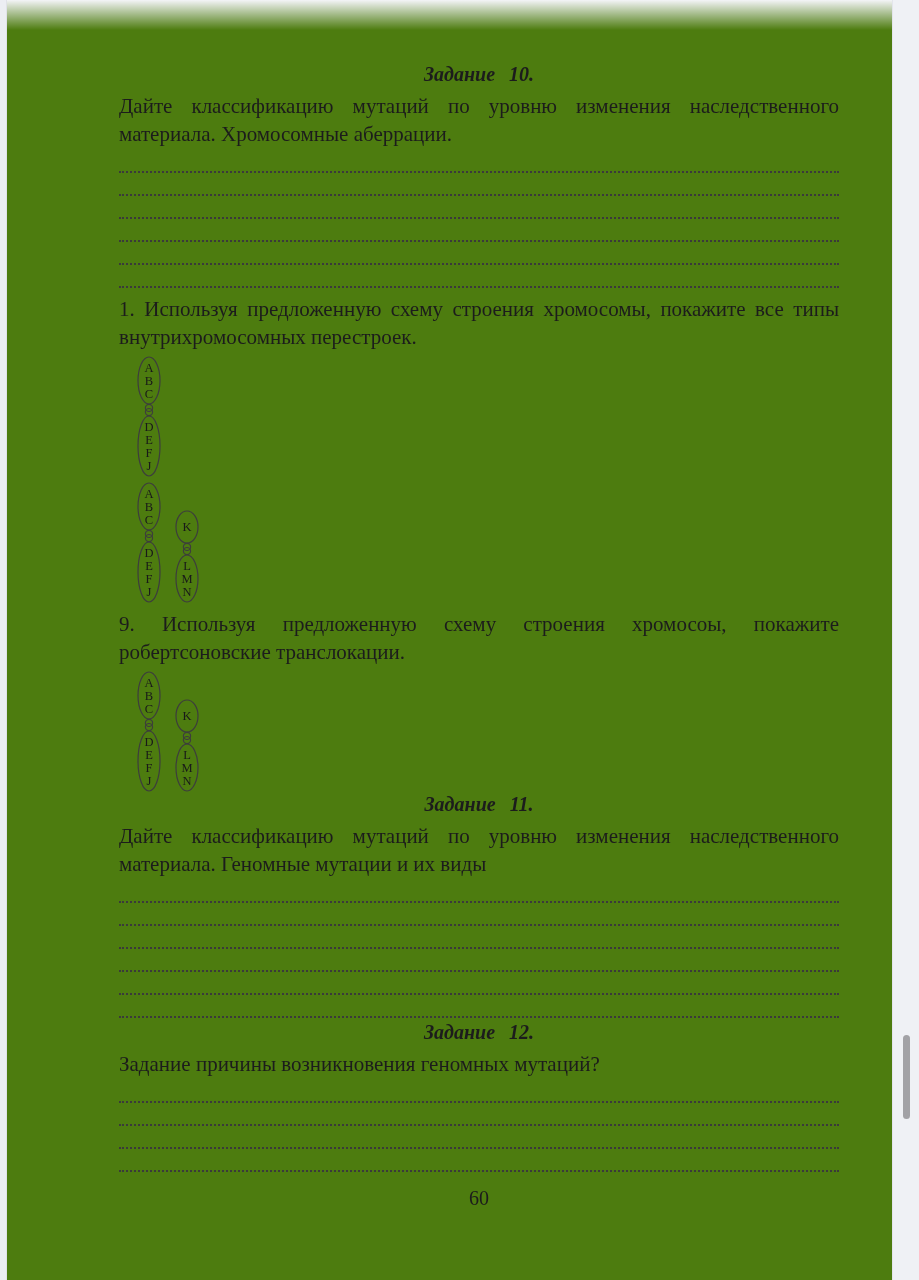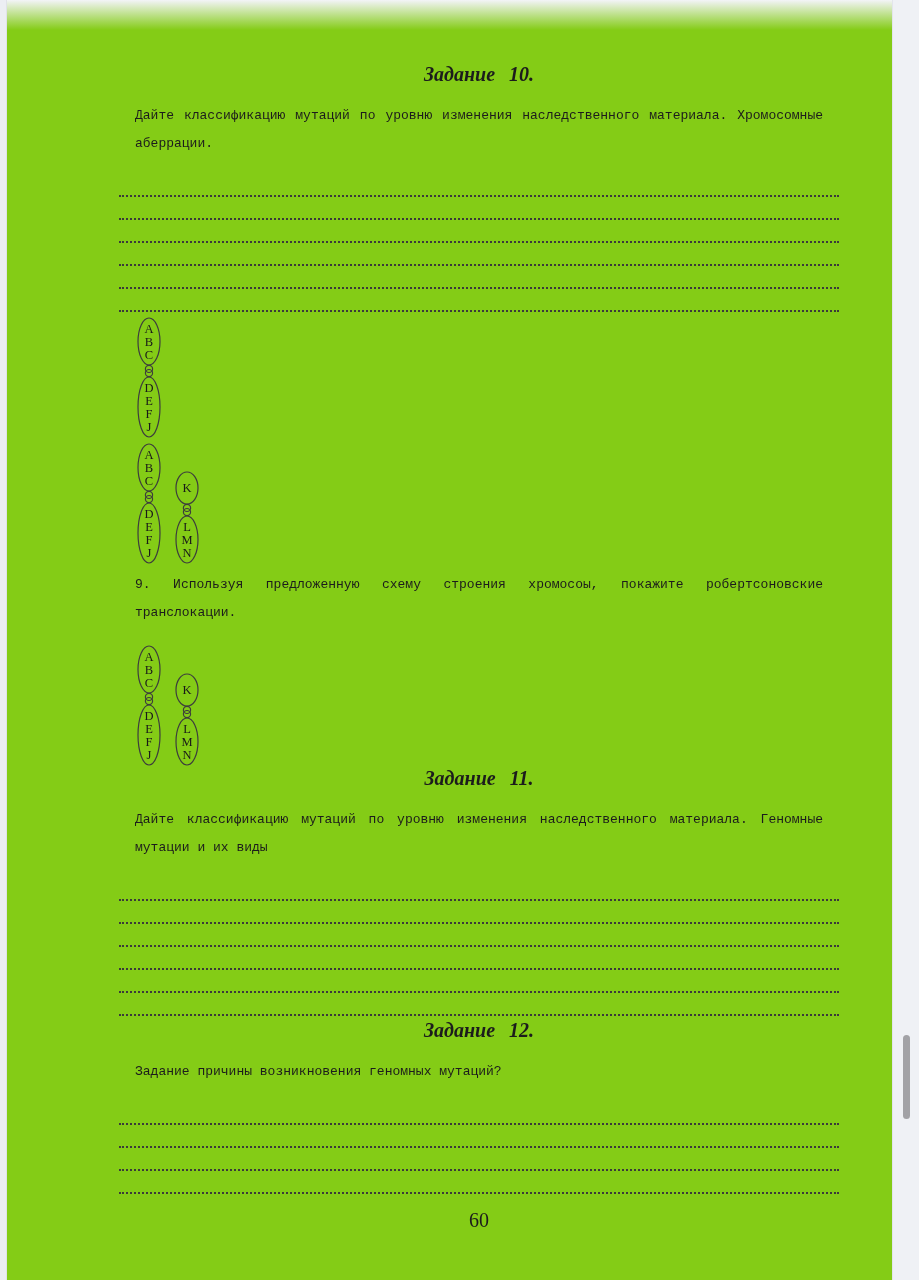--- a/index.html
+++ b/index.html
@@ -10,21 +10,21 @@
     width: 919px;
     height: 1280px;
     background: #eceef3;
     overflow: hidden;
   }
 
   .page {
     position: absolute;
     left: 6px; top: 0;
     width: 887px; height: 1280px;
-    background: #84cc16;
+    background: #4d7c0f;
     border-left: 1px solid #e0e2e8;
   }
   .page-top-shade {
     position: absolute;
     top: 0; left: 0; right: 0; height: 30px;
     background: linear-gradient(#f3f4f7, rgba(255,255,255,0));
     pointer-events: none;
   }
 
   .content {
@@ -40,25 +40,24 @@
     font-style: italic;
     font-weight: bold;
     font-size: 20px;
     line-height: 24px;
     word-spacing: 9px;
     margin: 0 0 6px 0;
   }
   .task-title.later { }
 
   .para {
-    font-size: 13px;
+    font-size: 21px;
     line-height: 28px;
     text-align: justify;
-    margin: 16px;
-    font-family: Liberation Mono, monospace;
+    margin: 0;
   }
 
   .answer-lines { margin-top: 2px; margin-bottom: 2px; }
   .dotline {
     height: 21px;
     border-bottom: 2px dotted #3a3a3a;
   }
 
   .question { margin-top: 7px; }
 
@@ -112,20 +111,21 @@
       <p class="para">Дайте классификацию мутаций по уровню изменения наследственного материала. Хромосомные аберрации.</p>
       <div class="answer-lines">
           <div class="dotline"></div>
           <div class="dotline"></div>
           <div class="dotline"></div>
           <div class="dotline"></div>
           <div class="dotline"></div>
           <div class="dotline"></div>
         </div>
 
+      <p class="para question">1. Используя предложенную схему строения хромосомы,  покажите все типы внутрихромосомных перестроек.</p>
       <div class="diagram">
           <span class="chrom"><svg width="27" height="121" viewBox="0 0 27 121">
               <ellipse class="chrom-shape" cx="13" cy="24.5" rx="11" ry="23.5"></ellipse>
               <circle class="chrom-shape" cx="13" cy="51.9" r="3.6"></circle>
               <circle class="chrom-shape" cx="13" cy="56.1" r="3.6"></circle>
               <ellipse class="chrom-shape" cx="13" cy="90" rx="11" ry="30"></ellipse>
               <text class="chrom-letter" x="13" y="11.5">A</text>
               <text class="chrom-letter" x="13" y="24.5">B</text>
               <text class="chrom-letter" x="13" y="37.5">C</text>
               <text class="chrom-letter" x="13" y="70.5">D</text>

